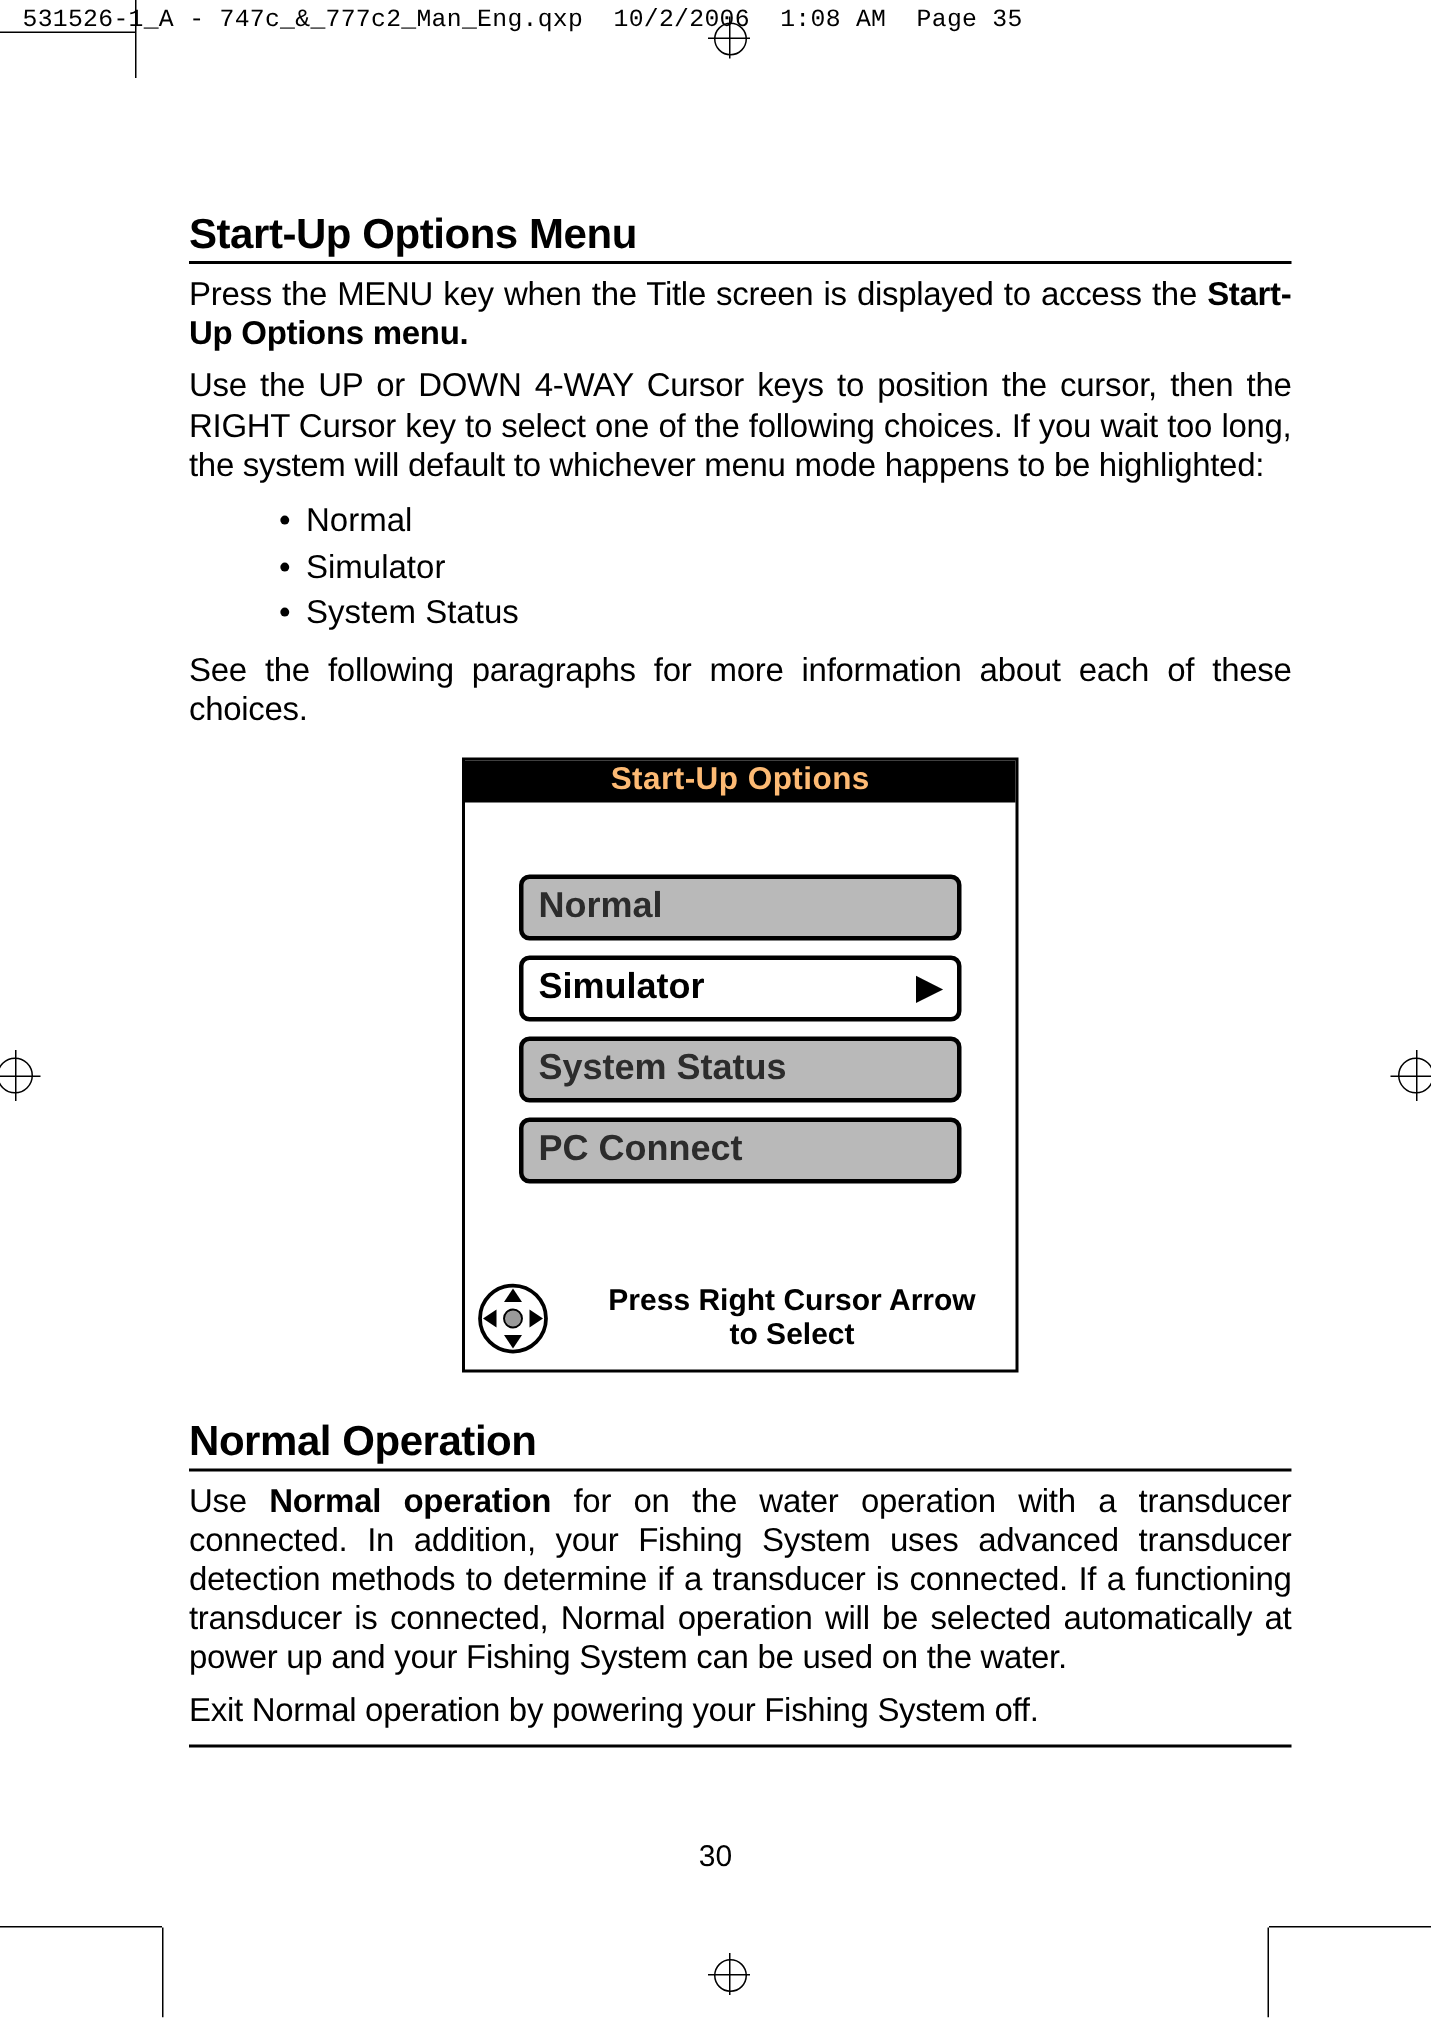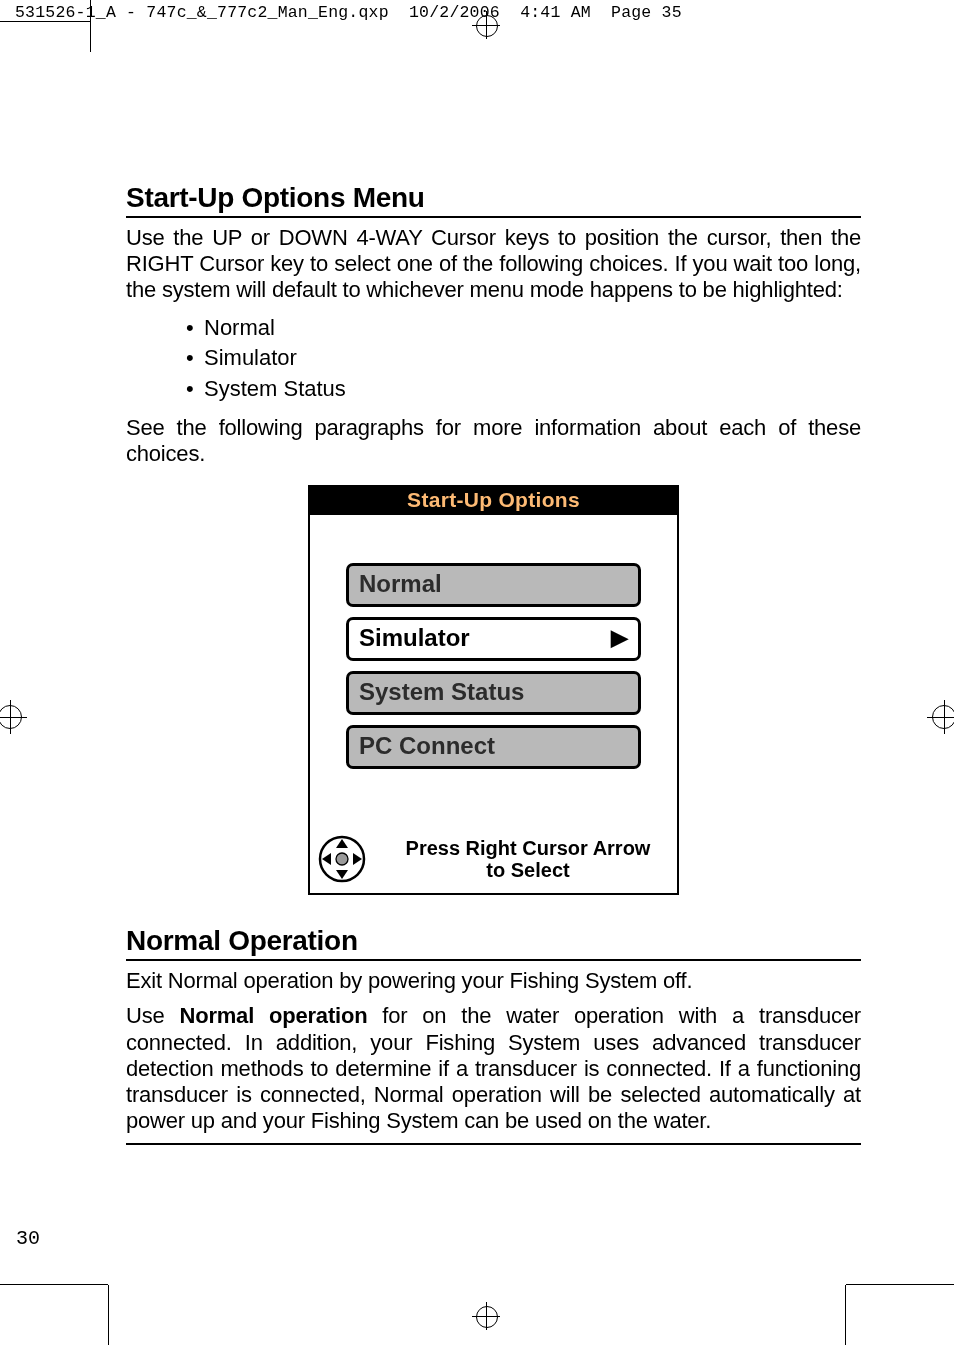--- a/index.html
+++ b/index.html
@@ -86,21 +86,20 @@
   .crop-bot-h-l { position: absolute; bottom: 60px; left: 0; width: 108px; height: 1px; background: #000; }
   .crop-bot-v-l { position: absolute; bottom: 0; left: 108px; width: 1px; height: 60px; background: #000; }
   .crop-bot-h-r { position: absolute; bottom: 60px; right: 0; width: 108px; height: 1px; background: #000; }
   .crop-bot-v-r { position: absolute; bottom: 0; right: 108px; width: 1px; height: 60px; background: #000; }
 
   .content {
     position: absolute;
     top: 140px;
     left: 126px;
     width: 735px;
-    margin-top: 42px;
   }
   h2.section {
     font-family: "Arial Black", Arial, sans-serif;
     font-weight: 900;
     font-size: 28px;
     margin: 0 0 2px 0;
     letter-spacing: -0.3px;
   }
   .rule {
     border: none;
@@ -191,31 +190,31 @@
   .dpad {
     width: 48px; height: 48px;
     position: relative;
     flex-shrink: 0;
   }
   .dpad svg { width: 100%; height: 100%; }
 
   .pagenum {
     position: absolute;
     bottom: 95px;
-    left: 16px; right: 0;
-    text-align: left;
-    font-family: Liberation Mono, monospace;
+    left: 0; right: 0;
+    text-align: center;
+    font-family: Liberation Sans, sans-serif;
     font-size: 20px;
   }
 </style>
 </head>
 <body>
 
 <div class="header-meta">
-  <span>531526-1_A - 747c_&amp;_777c2_Man_Eng.qxp</span>&nbsp;&nbsp;<span>10/2/2006</span>&nbsp;&nbsp;<span>4:41 AM</span>&nbsp;&nbsp;<span>Page 35</span>
+  <span>531526-1_A - 747c_&amp;_777c2_Man_Eng.qxp</span>&nbsp;&nbsp;<span>10/2/2006</span>&nbsp;&nbsp;<span>1:08 AM</span>&nbsp;&nbsp;<span>Page 35</span>
 </div>
 
 <div class="crop-top-h"></div>
 <div class="crop-top-v"></div>
 <div class="reg-top">
     <div class="reg-top-circle"></div>
   </div>
 <div class="reg-mid-left">
     <div class="reg-mid-circle"></div>
   </div>
@@ -228,20 +227,23 @@
 <div class="crop-bot-h-l"></div>
 <div class="crop-bot-v-l"></div>
 <div class="crop-bot-h-r"></div>
 <div class="crop-bot-v-r"></div>
 
 <div class="content">
 
   <h2 class="section">Start-Up Options Menu</h2>
   <hr class="rule">
 
+  <p class="body">
+    <span>Press the MENU key when the Title screen is displayed to access the </span><b>Start-Up Options menu.</b>
+  </p>
 
   <p class="body">Use the UP or  DOWN 4-WAY Cursor keys to position the cursor, then the RIGHT Cursor key to select one of the following choices. If you wait too long, the system will default to whichever menu mode happens to be highlighted:</p>
 
   <ul class="bullets">
     <li>Normal</li>
     <li>Simulator</li>
     <li>System Status</li>
   </ul>
 
   <p class="body">See the following paragraphs for more information about each of these choices.</p>
@@ -277,22 +279,22 @@
       <div class="ss-footer-text">
         <span>Press  Right  Cursor  Arrow</span><br>
         <span>to   Select</span>
       </div>
     </div>
   </div>
 
   <h2 class="section">Normal Operation</h2>
   <hr class="rule">
 
-  <p class="body">Exit Normal operation by powering your Fishing System off.</p>
-
   <p class="body">
     <span>Use </span><b>Normal operation</b><span> for on the water operation with a transducer connected. In addition, your Fishing System uses advanced transducer detection methods to determine if a transducer is connected. If a functioning transducer is connected, Normal operation will be selected automatically at power up and your Fishing System can be used on the water.</span>
   </p>
+
+  <p class="body">Exit Normal operation by powering your Fishing System off.</p>
   <hr class="rule" style="margin-top:3px;">
 
 </div>
 
 <div class="pagenum">30</div>
 
 </body></html>

